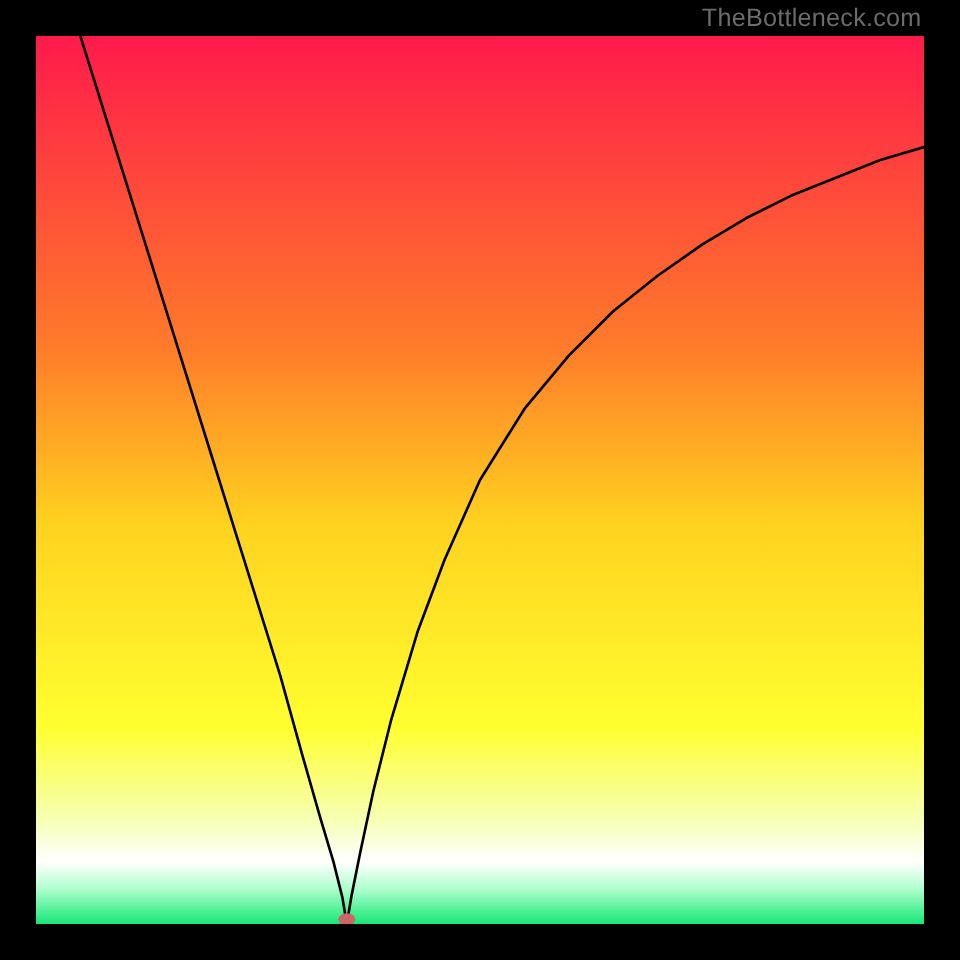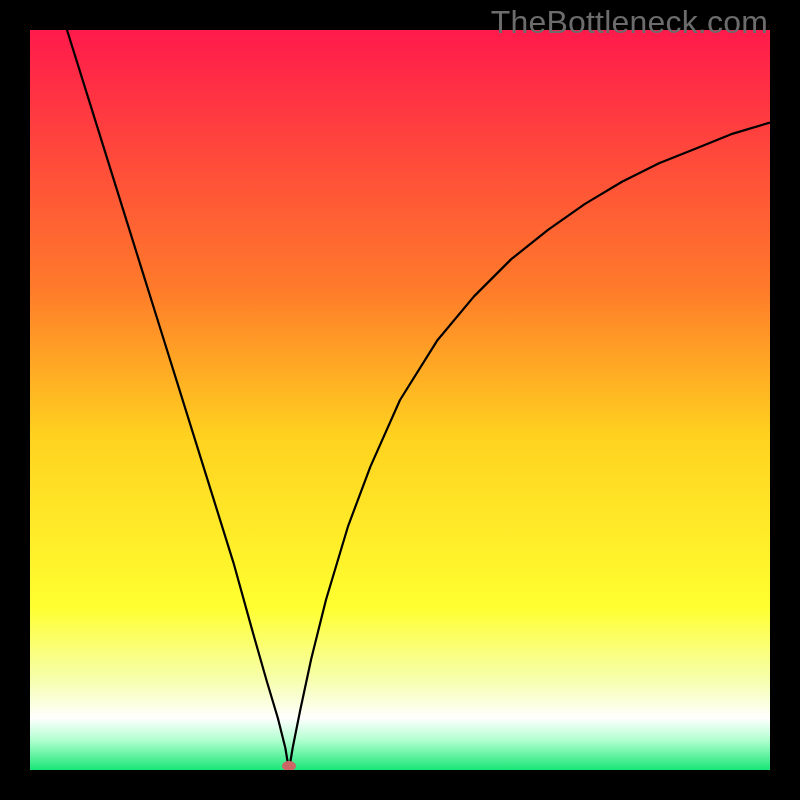--- a/index.html
+++ b/index.html
@@ -24,21 +24,21 @@
     left: 0;
     top: 0;
     width: 740px;
     height: 740px;
   }
   .watermark {
     position: absolute;
     top: 4px;
     right: 32px;
     color: #6c6c6c;
-    font-size: 32px;
+    font-size: 21px;
     font-weight: 500;
     letter-spacing: 0.2px;
     user-select: none;
   }
   svg { display: block; }
   .curve {
     fill: none;
     stroke: #000;
     stroke-width: 2.2;
     stroke-linejoin: round;

